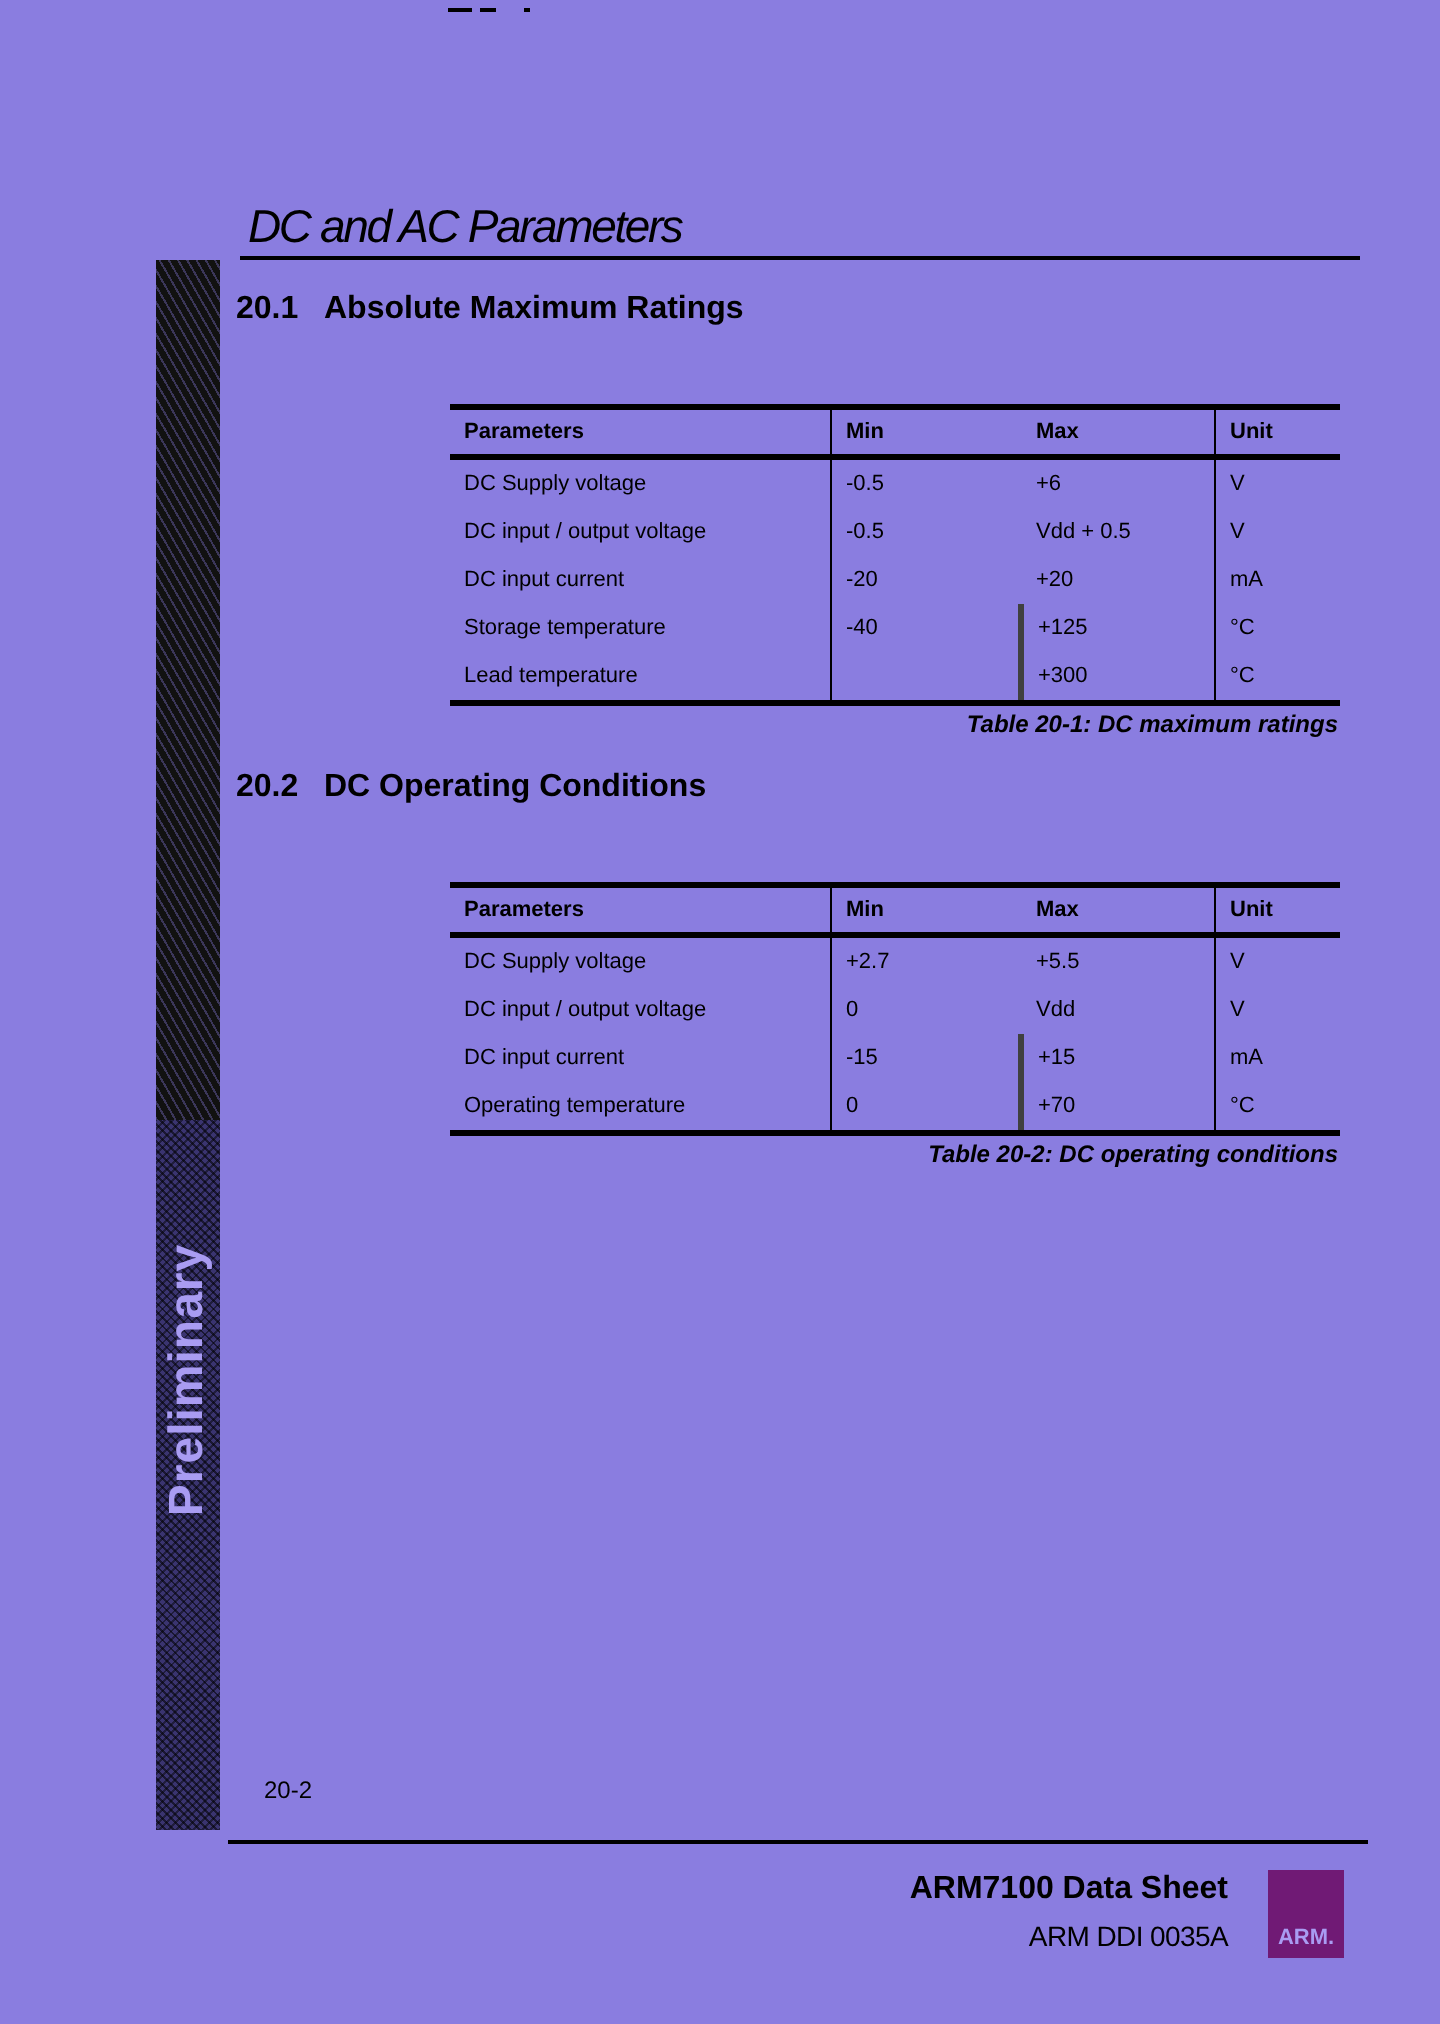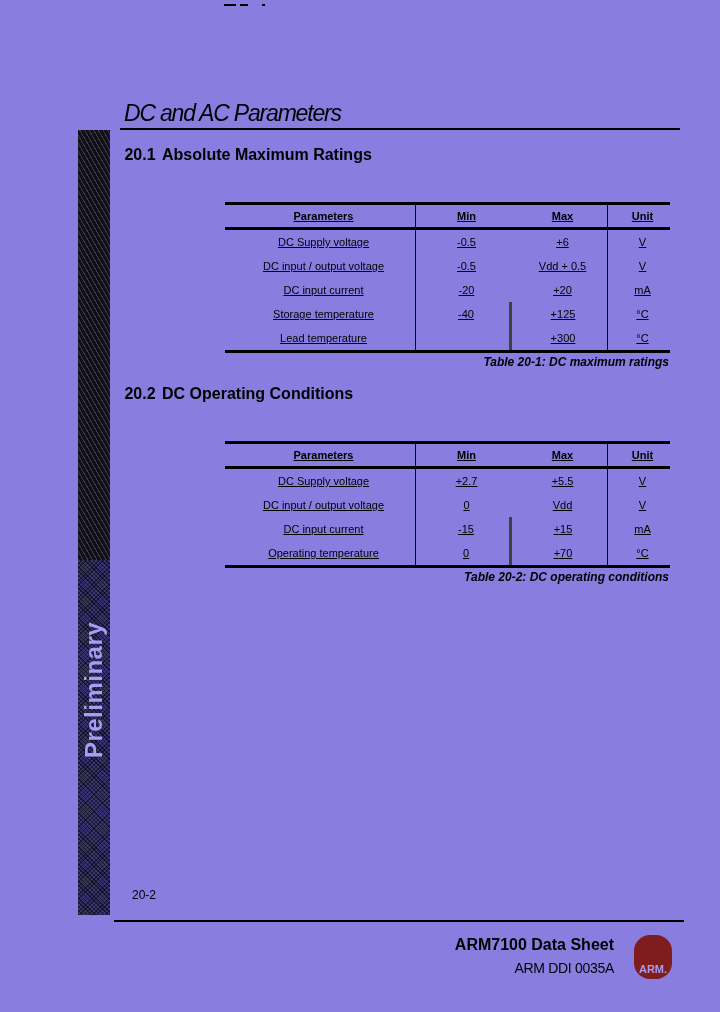--- a/index.html
+++ b/index.html
@@ -45,30 +45,30 @@
     font-size: 23px; letter-spacing: -1.2px; font-style: italic;
   }
   .chapter-rule {
     position: absolute; left: 120px; top: 128px;
     width: 560px; height: 2px; background: #000;
   }
   .section-title {
     position: absolute; left: 118px;
     font-size: 16px; font-weight: bold;
   }
-  .section-title .num { display: inline-block; width: 44px; text-align: center; }
+  .section-title .num { display: inline-block; width: 44px; }
   table.data {
     position: absolute; left: 225px;
     width: 445px;
     border-collapse: collapse;
     font-size: 11px;
   }
   table.data th, table.data td {
-    text-align: center; padding: 0 0 0 7px;
-    height: 24px; font-weight: normal; text-decoration: underline;
+    text-align: left; padding: 0 0 0 7px;
+    height: 24px; font-weight: normal;
   }
   table.data thead th {
     font-weight: bold; font-size: 11px;
     border-top: 3px solid #000;
     border-bottom: 3px solid #000;
     height: 22px;
   }
   table.data tbody tr:last-child td { border-bottom: 3px solid #000; }
   table.data .c-min, table.data .c-unit { border-left: 1px solid #000; }
   table.data .c-max { border-left: 1px solid transparent; }
@@ -85,24 +85,24 @@
   .doc-title {
     position: absolute; right: 106px; top: 936px;
     font-size: 16px; font-weight: bold;
   }
   .doc-ref {
     position: absolute; right: 106px; top: 960px;
     font-size: 14px; letter-spacing: -0.3px;
   }
   .arm-logo {
     position: absolute; left: 634px; top: 935px;
-    width: 38px; height: 44px; background: #7f1d1d;
+    width: 38px; height: 44px; background: #701a75;
     color: #a99cf2; font-weight: bold; font-size: 11px;
     display: flex; align-items: flex-end; justify-content: center;
-    padding-bottom: 4px; box-sizing: border-box; border-radius: 16px;
+    padding-bottom: 4px; box-sizing: border-box;
   }
 </style>
 </head>
 <body>
 
 <div class="top-marks">
   <span style="left:0;width:12px"></span>
     <span style="left:16px;width:8px"></span>
     <span style="left:38px;width:3px"></span>
 </div>

